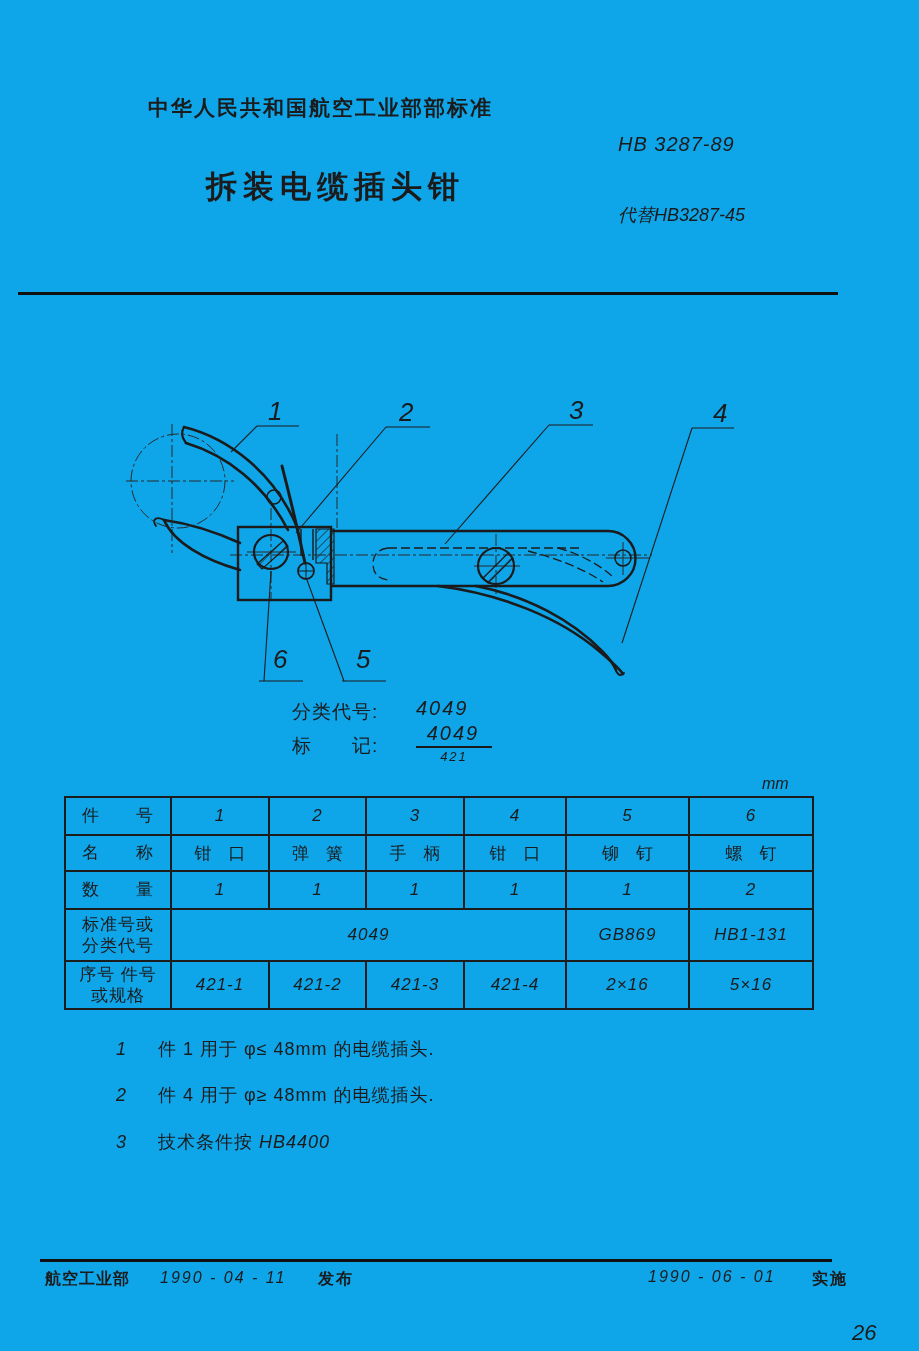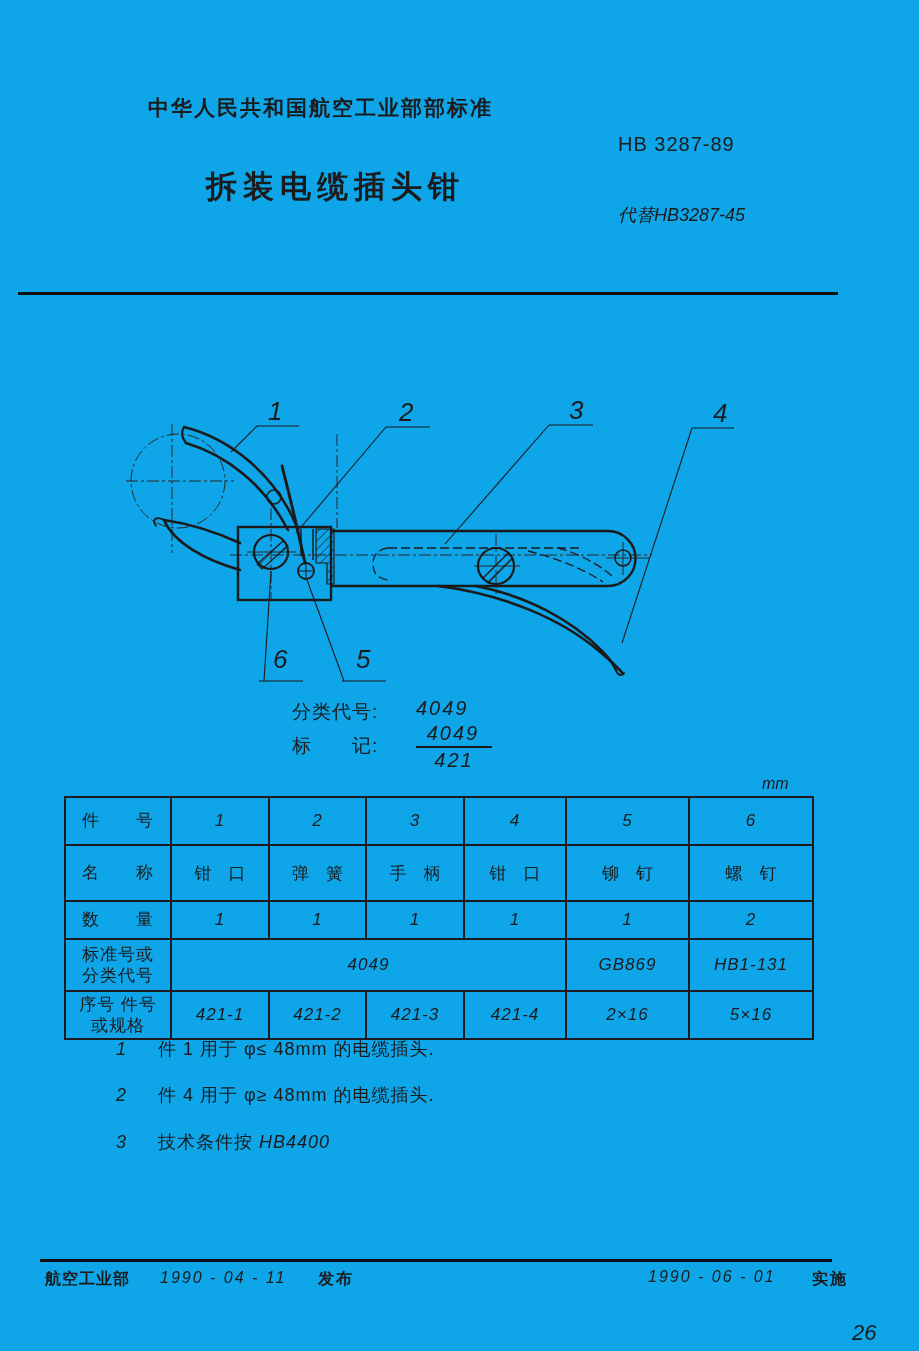--- a/index.html
+++ b/index.html
@@ -6,37 +6,37 @@
   html,body { background:#e8e8e6; }
   body { font-family:"Liberation Sans", sans-serif; color:#1b1b1b; }
   .page {
     position:relative; width:919px; height:1351px; margin:0 auto;
     background:#0ea5e9; overflow:hidden;
   }
   .abs { position:absolute; }
 
   
   .org-title { left:148px; top:94px; font-size:21px; font-weight:bold; letter-spacing:2px; }
-  .std-no   { left:618px; top:133px; font-size:20px; letter-spacing:1px; }
+  .std-no   { left:618px; top:133px; font-size:20px; font-style:italic; letter-spacing:1px; }
   .doc-title{ left:206px; top:166px; font-size:31px; font-weight:bold; letter-spacing:6px; }
   .replaces { left:618px; top:203px; font-size:18px; font-style:italic; }
   .rule-top { left:18px; top:292px; width:820px; height:3px; background:#111; }
 
   
   .drawing { left:100px; top:388px; width:700px; height:312px; }
 
   
   .cls-label { font-size:19px; letter-spacing:1px; }
   .cls-value { font-size:20px; font-style:italic; letter-spacing:2px; }
   .cls-row1-label { left:292px; top:699px; }
   .cls-row1-value { left:416px; top:697px; }
   .cls-row2-label { left:292px; top:733px; }
   .fraction { left:416px; top:722px; width:76px; text-align:center; }
   .fraction .num { display:block; font-size:20px; font-style:italic; letter-spacing:2px; padding:0 4px 1px 2px; border-bottom:2px solid #1b1b1b; }
-  .fraction .den { display:block; font-size:20px; font-style:italic; letter-spacing:2px; padding-top:1px; }
+  .fraction .den { display:block; font-size:13px; font-style:italic; letter-spacing:2px; padding-top:1px; }
 
   
   .unit-label { left:762px; top:775px; font-size:16px; font-style:italic; }
   table.parts { position:absolute; left:64px; top:796px; border-collapse:collapse; table-layout:fixed; }
   table.parts td {
     border:2px solid #1c1c1c; text-align:center; vertical-align:middle;
     font-size:17px; padding:0 2px; overflow:hidden;
   }
   td.rowhead { font-size:17px; letter-spacing:1px; white-space:pre-line; line-height:1.25; }
   td.num { font-style:italic; font-size:18px; letter-spacing:1px; }
@@ -188,30 +188,30 @@
     <colgroup>
       <col style="width:106px">
         <col style="width:98px">
         <col style="width:97px">
         <col style="width:98px">
       <col style="width:102px">
         <col style="width:123px">
         <col style="width:124px">
     </colgroup>
     <tbody>
-        <tr style="height:48px">
+        <tr style="height:38px">
       <td class="rowhead">件　　号</td>
       <td class="num">1</td>
       <td class="num">2</td>
       <td class="num">3</td>
       <td class="num">4</td>
       <td class="num">5</td>
       <td class="num">6</td>
     </tr>
-    <tr style="height:56px">
+    <tr style="height:36px">
       <td class="rowhead">名　　称</td>
       <td>钳　口</td>
       <td>弹　簧</td>
       <td>手　柄</td>
       <td>钳　口</td>
       <td>铆　钉</td>
       <td>螺　钉</td>
     </tr>
     <tr style="height:38px">
       <td class="rowhead">数　　量</td>

